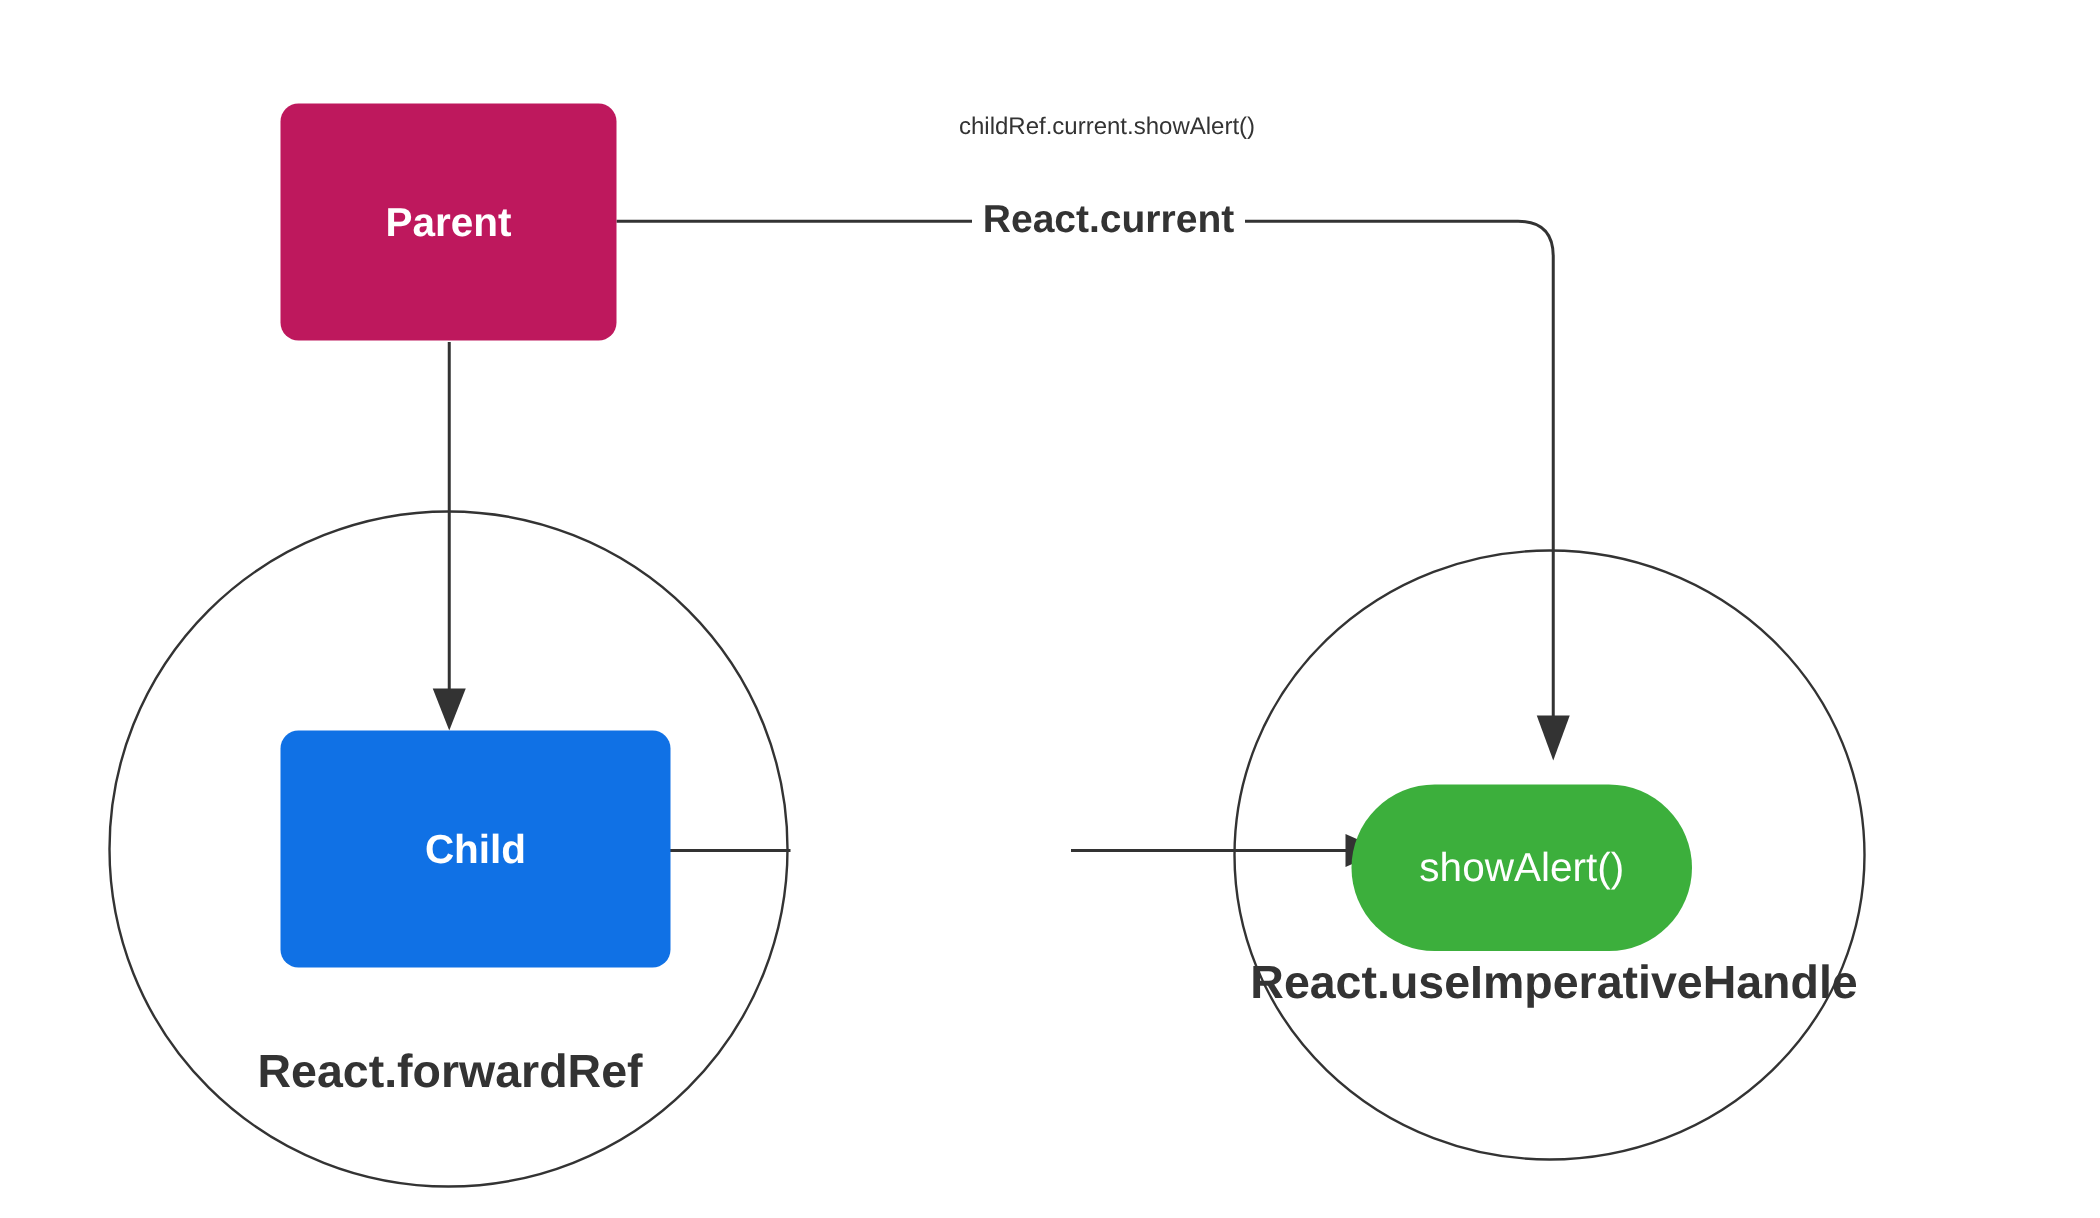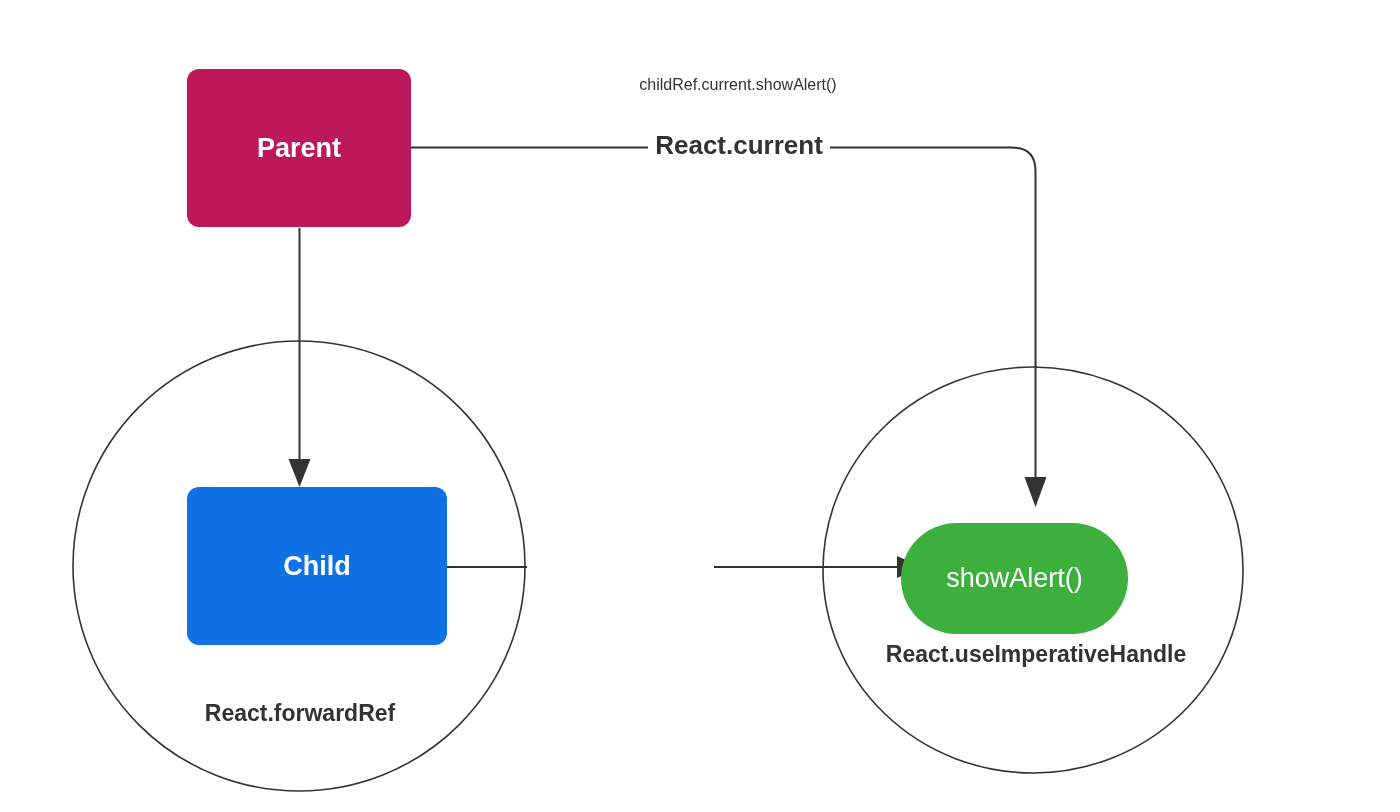--- a/index.html
+++ b/index.html
@@ -58,21 +58,21 @@
   .edge-label {
     position: absolute;
     transform: translate(-50%, -50%);
     color: #333333;
     white-space: nowrap;
     font-size: 16px;
     line-height: 1.2;
   }
   .edge-label.bold {
     font-weight: bold;
-    font-size: 23px;
+    font-size: 31px;
   }
 </style>
 </head>
 <body>
 
 <div class="canvas">
 
   <svg class="layer-svg" viewBox="0 0 1400 812" xmlns="http://www.w3.org/2000/svg">
 
     <ellipse class="scope-circle" cx="299" cy="566" rx="226" ry="225"></ellipse>

